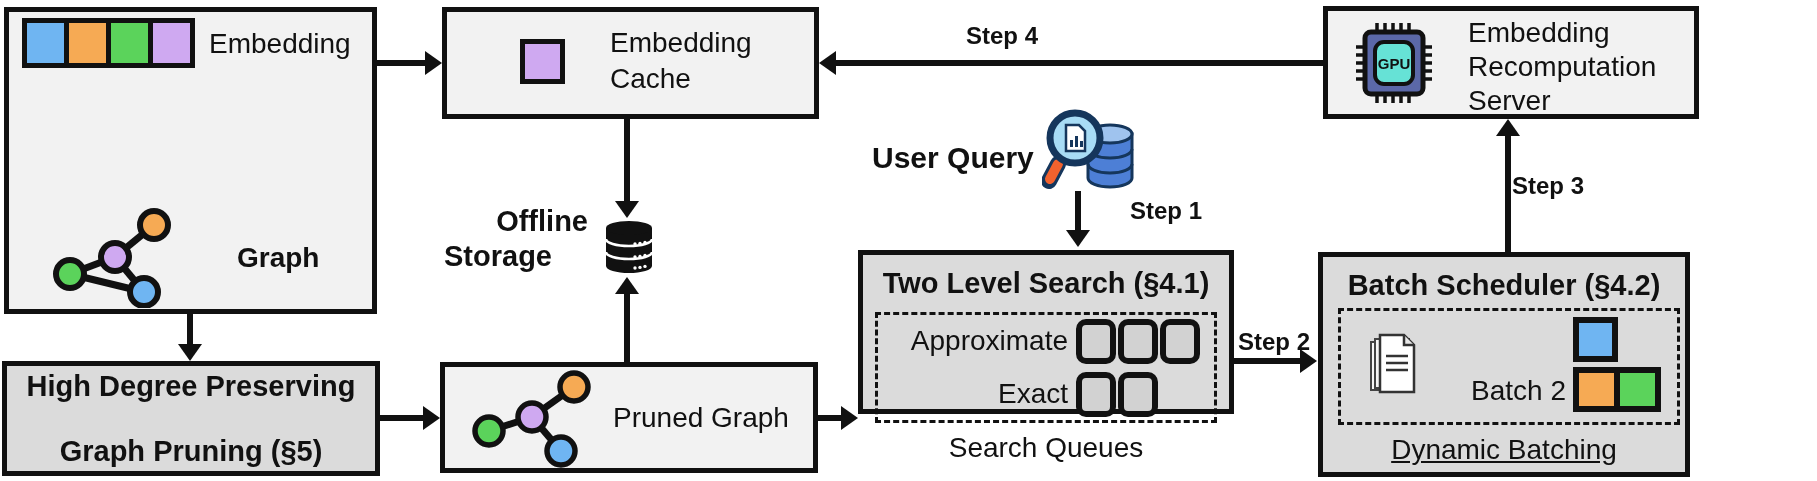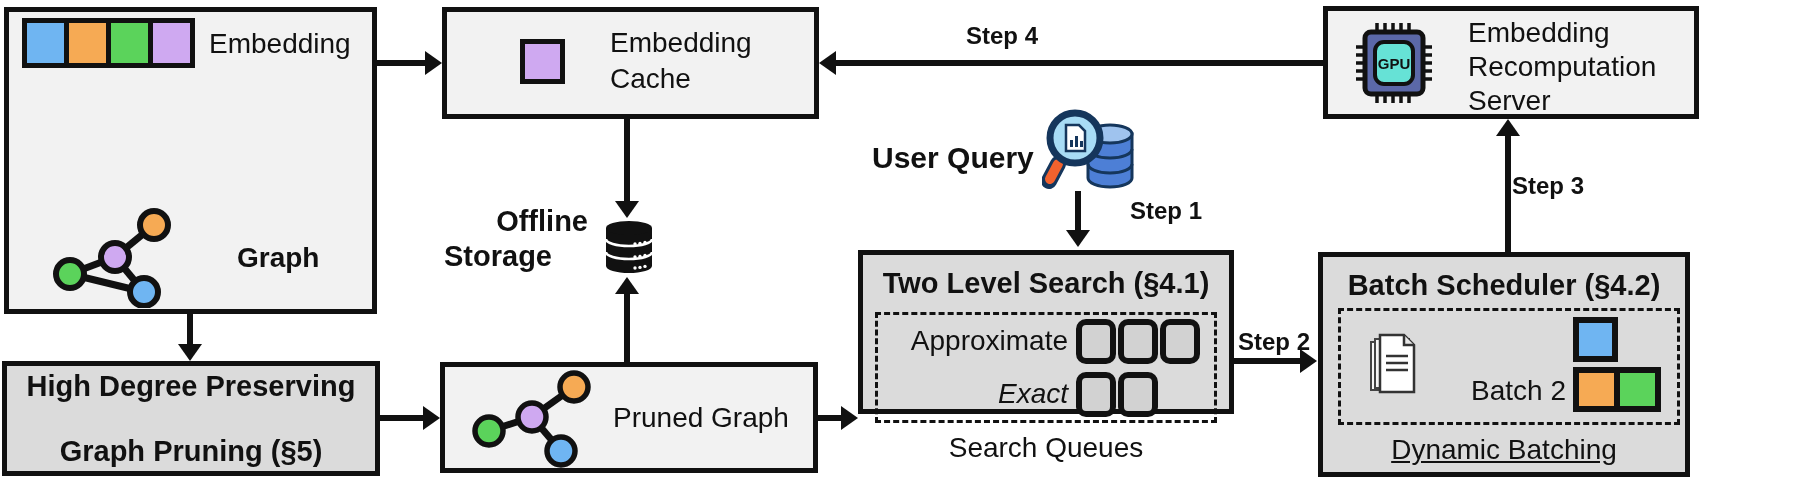--- a/index.html
+++ b/index.html
@@ -140,21 +140,21 @@
 
   <div class="box bg-dark" style="left:858px;top:250px;width:376px;height:164px;padding-left:8px;">
     <div class="abs lbl bold center" style="top:10px;font-size:29px;">Two Level Search (§4.1)</div>
     <div class="dashed" style="left:12px;top:57px;width:342px;height:111px;">
       <div class="abs lbl rt" style="left:0px;top:8px;width:190px;">Approximate</div>
       <div class="slots" style="left:198px;top:4px;">
         <div class="slot"></div>
         <div class="slot"></div>
         <div class="slot"></div>
       </div>
-      <div class="abs lbl rt" style="left:0px;top:61px;width:190px;font-style:italic;">Exact</div>
+      <div class="abs lbl rt" style="left:0px;top:61px;width:190px;">Exact</div>
       <div class="slots" style="left:198px;top:57px;">
         <div class="slot"></div>
         <div class="slot"></div>
       </div>
     </div>
     <div class="abs lbl center" style="top:175px;">Search Queues</div>
   </div>
 
   <div class="box bg-dark" style="left:1318px;top:252px;width:372px;height:225px;">
     <div class="abs lbl bold center" style="top:10px;font-size:29px;">Batch Scheduler (§4.2)</div>

